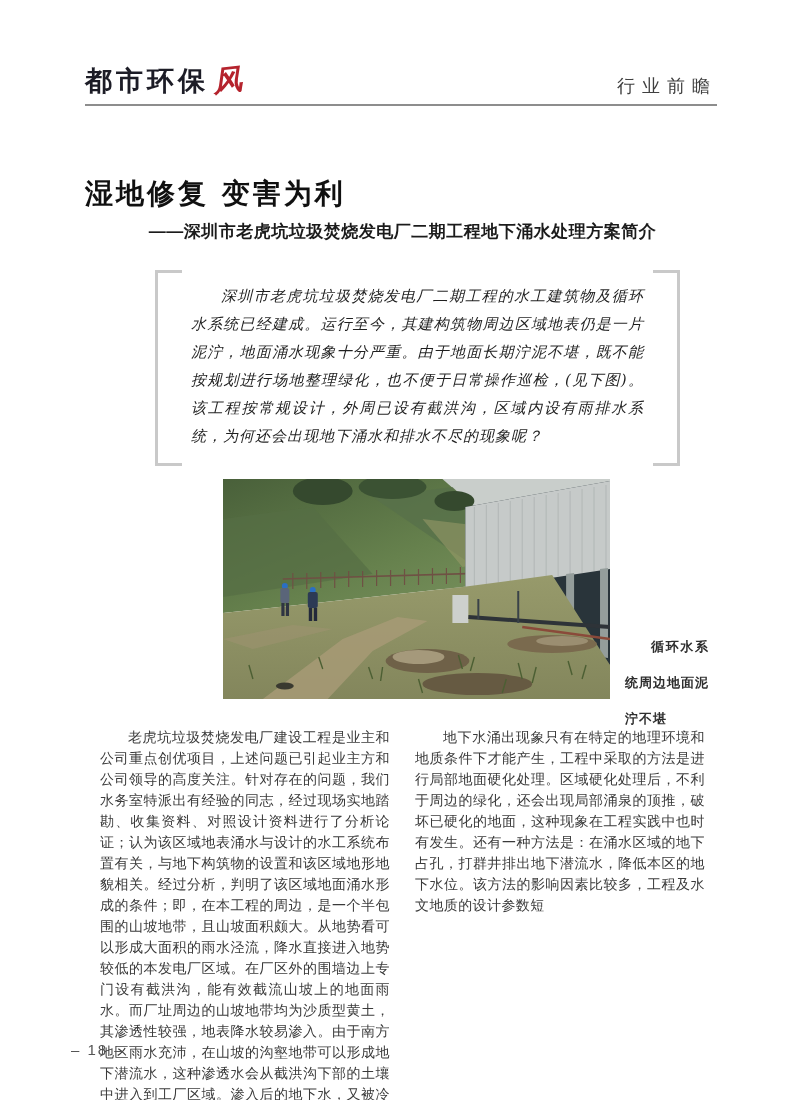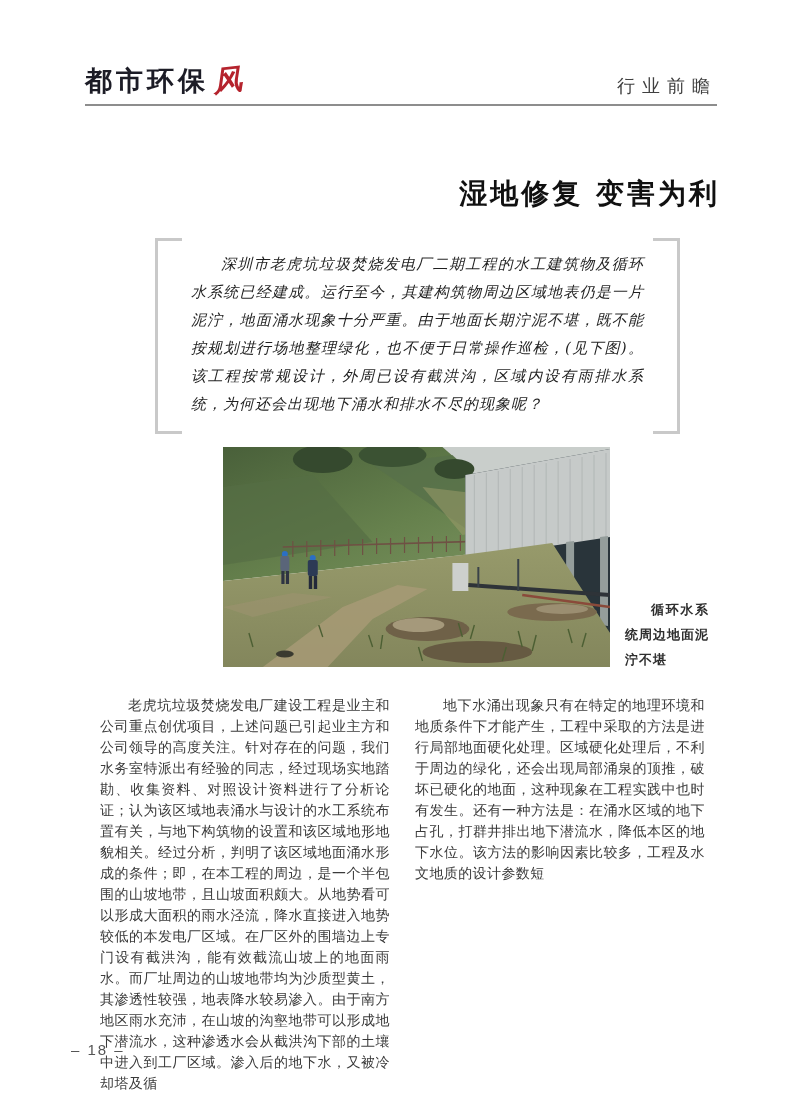--- a/index.html
+++ b/index.html
@@ -22,21 +22,21 @@
     font-family:"DejaVu Serif","Liberation Serif",serif;
     font-size:29px;line-height:1;color:#b5232d;font-style:italic;
     transform:rotate(-6deg);display:inline-block;margin-left:4px;font-weight:bold;
   }
   .section-label{
     font-size:18px;color:#404040;letter-spacing:7px;line-height:1;font-weight:500;
   }
   
   .content{position:absolute;left:85px;right:85px;top:115px;}
   .title{
-    margin:62px 0 0 0;text-align:right;font-size:28px;font-weight:bold;color:#101010;
+    margin:62px 0 0 0;text-align:left;font-size:28px;font-weight:bold;color:#101010;
     font-family:"DejaVu Serif","Liberation Serif",serif;letter-spacing:3px;line-height:1.2;
   }
   .subtitle{
     margin:10px 0 0 0;text-align:center;font-size:17px;font-weight:bold;color:#1b1b1b;
     letter-spacing:0.5px;line-height:1.3;
   }
   
   .abstract-block{position:relative;margin:27px 40px 0 70px;min-height:130px;}
   .bracket{position:absolute;top:0;bottom:0;width:24px;}
   .bracket.left{left:0;border-left:3px solid #c9c9c9;}
@@ -49,21 +49,21 @@
     font-size:15px;line-height:28px;color:#1f1f1f;letter-spacing:1px;
     text-align:justify;text-indent:2em;
   }
   
   .figure-row{position:relative;margin-top:13px;height:220px;}
   .photo{
     position:absolute;left:138px;top:0;width:387px;height:220px;display:block;
   }
   .caption{
     position:absolute;left:540px;top:150px;width:84px;
-    font-size:13px;font-weight:bold;line-height:25px;color:#2e2e2e;
+    font-size:13px;font-weight:bold;line-height:36px;color:#2e2e2e;
     letter-spacing:1px;text-indent:2em;text-align:justify;
   }
   
   .columns{display:flex;gap:25px;margin:28px 15px 0 15px;}
   .col{width:290px;}
   .col p{
     margin:0;font-size:14px;line-height:21px;text-align:justify;color:#3a3a3a;
     letter-spacing:0.4px;
   }
   .col p.indent{text-indent:2em;}
@@ -81,20 +81,21 @@
     <div class="logo-group">
       <span class="logo-text">都市环保</span>
       <span class="logo-mark">风</span>
     </div>
     <span class="section-label">行业前瞻</span>
   </div>
 
   <div class="content">
 
     <h1 class="title">湿地修复 变害为利</h1>
+    <h2 class="subtitle">——深圳市老虎坑垃圾焚烧发电厂二期工程地下涌水处理方案简介</h2>
 
     <div class="abstract-block">
       <div class="bracket left"></div>
       <div class="bracket right"></div>
       <p class="abstract-text">深圳市老虎坑垃圾焚烧发电厂二期工程的水工建筑物及循环水系统已经建成。运行至今，其建构筑物周边区域地表仍是一片泥泞，地面涌水现象十分严重。由于地面长期泞泥不堪，既不能按规划进行场地整理绿化，也不便于日常操作巡检，(见下图)。该工程按常规设计，外周已设有截洪沟，区域内设有雨排水系统，为何还会出现地下涌水和排水不尽的现象呢？</p>
     </div>
 
     <div class="figure-row">
       <svg class="photo" viewBox="0 0 388 220" preserveAspectRatio="none">
         <defs>

